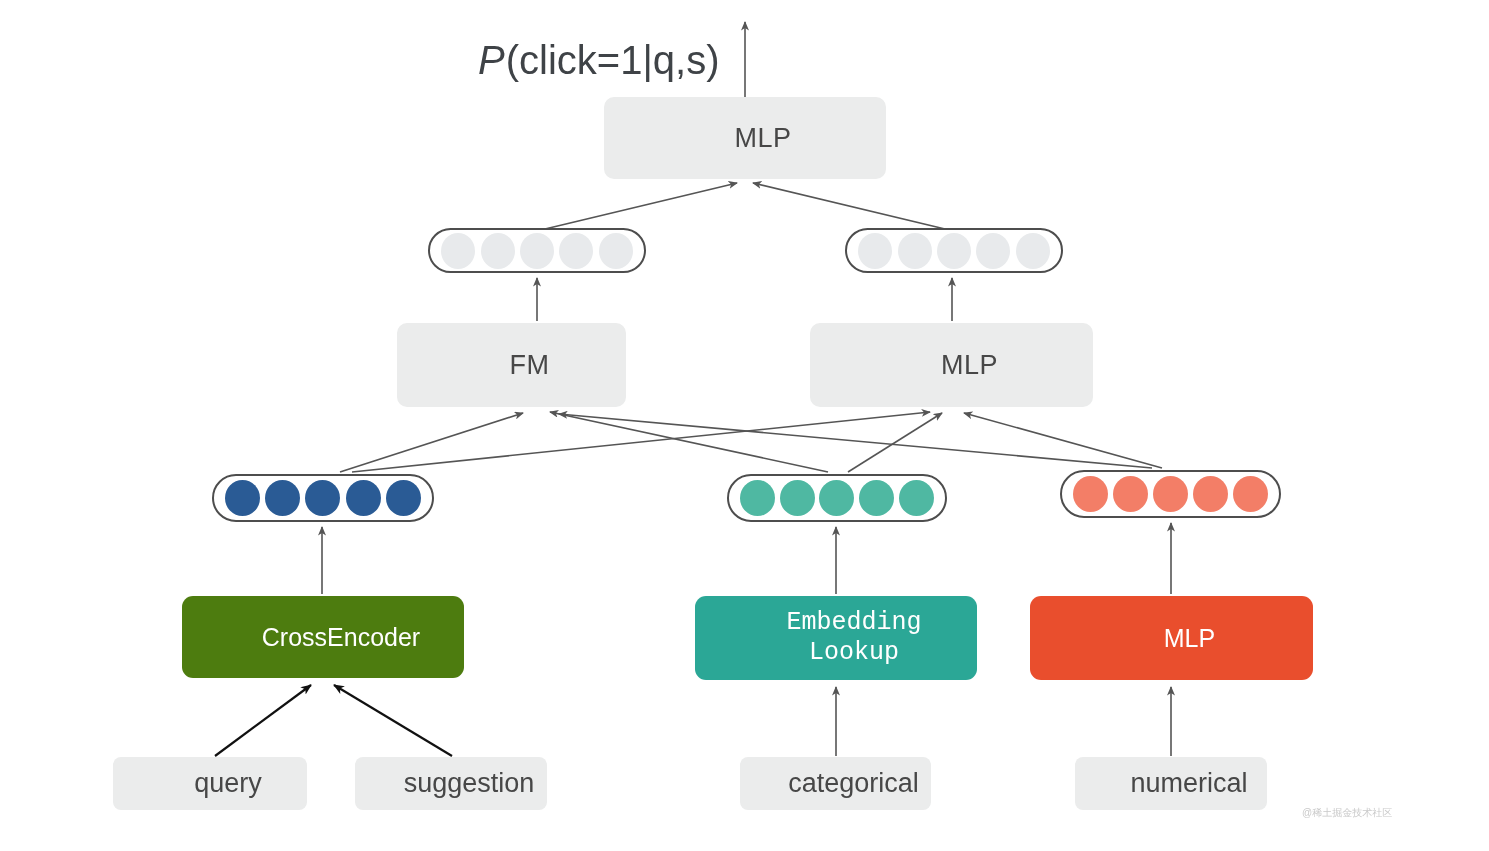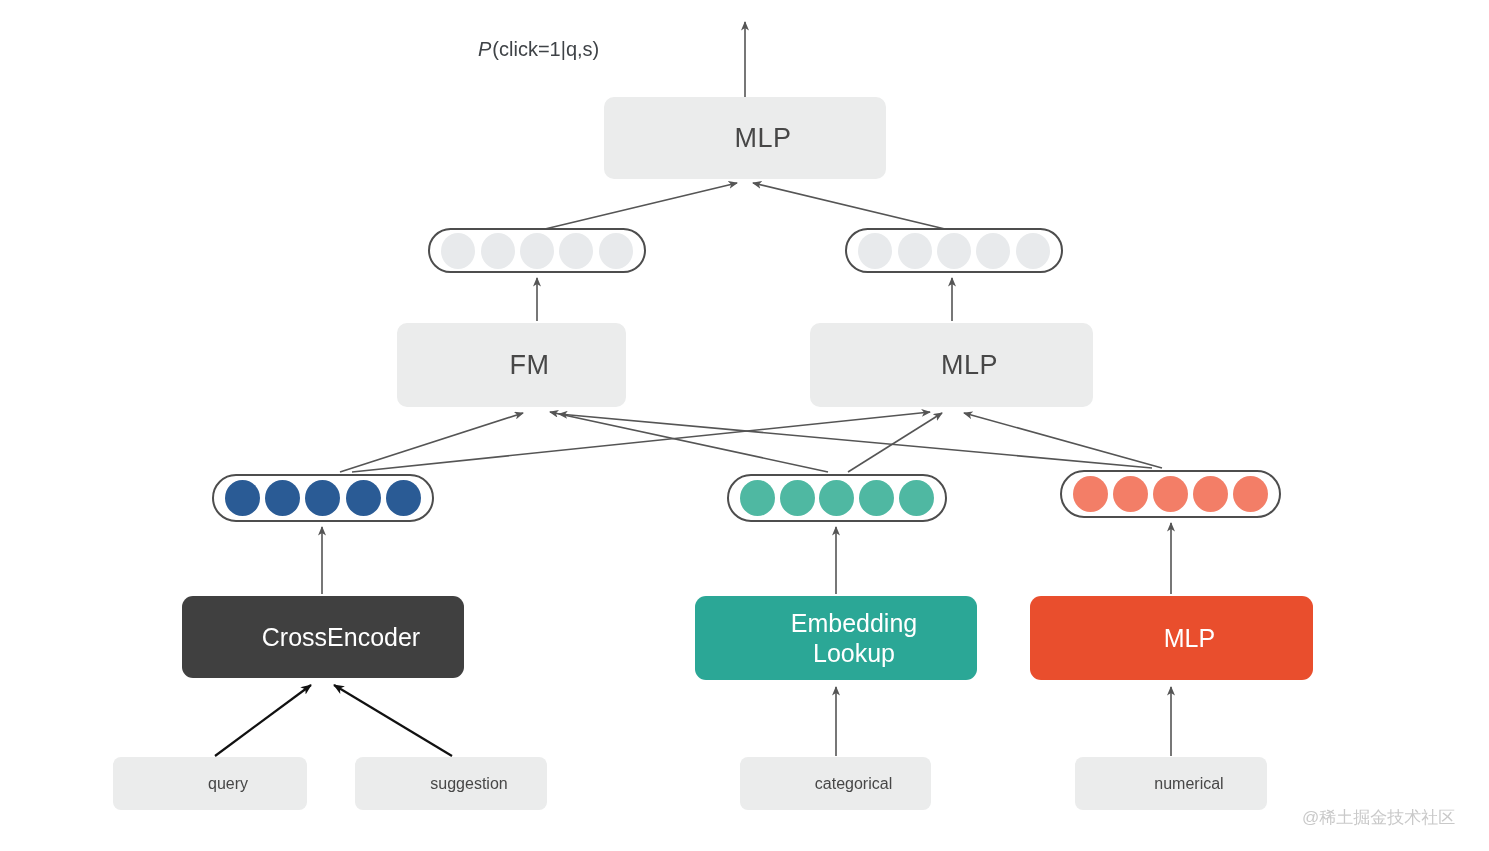--- a/index.html
+++ b/index.html
@@ -22,56 +22,56 @@
   }
   .graybox{
     background:#ebecec;
     border-radius:10px;
     font-size:27px;
     letter-spacing:.5px;
   }
   .smallbox{
     background:#ebecec;
     border-radius:8px;
-    font-size:16px;
+    font-size:27px;
   }
   .colorbox{
     border-radius:11px;
     color:#ffffff;
     font-size:25px;
     line-height:1.2;
   }
-  .two-line span{display:inline-block;max-width:165px;}
+  .two-line span{display:inline-block;max-width:165px;font-family:Liberation Mono, monospace;}
   .pill{
     position:absolute;
     box-sizing:border-box;
     background:#ffffff;
     border:2px solid #4d4d4d;
     border-radius:26px;
     display:flex;align-items:center;justify-content:space-evenly;
     padding:0 6px;
   }
   .pill .dot{
     border-radius:50%;
     width:35px;height:36px;
     flex:0 0 auto;
   }
   .pill.graydots .dot{width:34px;height:36px;}
   .outlabel{
     position:absolute;
     left:478px;top:38px;
-    font-size:20px;
+    font-size:40px;
     color:#3f4347;
     white-space:nowrap;
   }
   .outlabel .p-ital{font-style:italic;padding-right:1px;}
   .watermark{
     position:absolute;
     left:1302px;top:806px;
-    font-size:17px;
+    font-size:10px;
     color:#c9c9c9;
     white-space:nowrap;
   }
 </style>
 </head>
 <body>
 
 <div class="canvas">
 
   <svg class="edges" viewBox="0 0 1489 851">
@@ -152,21 +152,21 @@
       <span class="dot" style="background: rgb(79, 184, 162);"></span>
     </div>
   <div class="pill" style="left:1060px;top:470px;width:221px;height:48px;">
       <span class="dot" style="background: rgb(243, 126, 103);"></span>
       <span class="dot" style="background: rgb(243, 126, 103);"></span>
       <span class="dot" style="background: rgb(243, 126, 103);"></span>
       <span class="dot" style="background: rgb(243, 126, 103);"></span>
       <span class="dot" style="background: rgb(243, 126, 103);"></span>
     </div>
 
-  <div class="node colorbox" style="left: 182px; top: 596px; width: 282px; height: 82px; background: #404040; align-items: center;">
+  <div class="node colorbox" style="left: 182px; top: 596px; width: 282px; height: 82px; background: #4d7c0f; align-items: center;">
     <span>CrossEncoder</span>
   </div>
   <div class="node colorbox two-line" style="left: 695px; top: 596px; width: 282px; height: 84px; background: rgb(43, 167, 150);">
     <span>Embedding Lookup</span>
   </div>
   <div class="node colorbox" style="left: 1030px; top: 596px; width: 283px; height: 84px; background: rgb(233, 78, 45);">
     <span>MLP</span>
   </div>
 
   <div class="node smallbox" style="left:113px;top:757px;width:194px;height:53px;">

